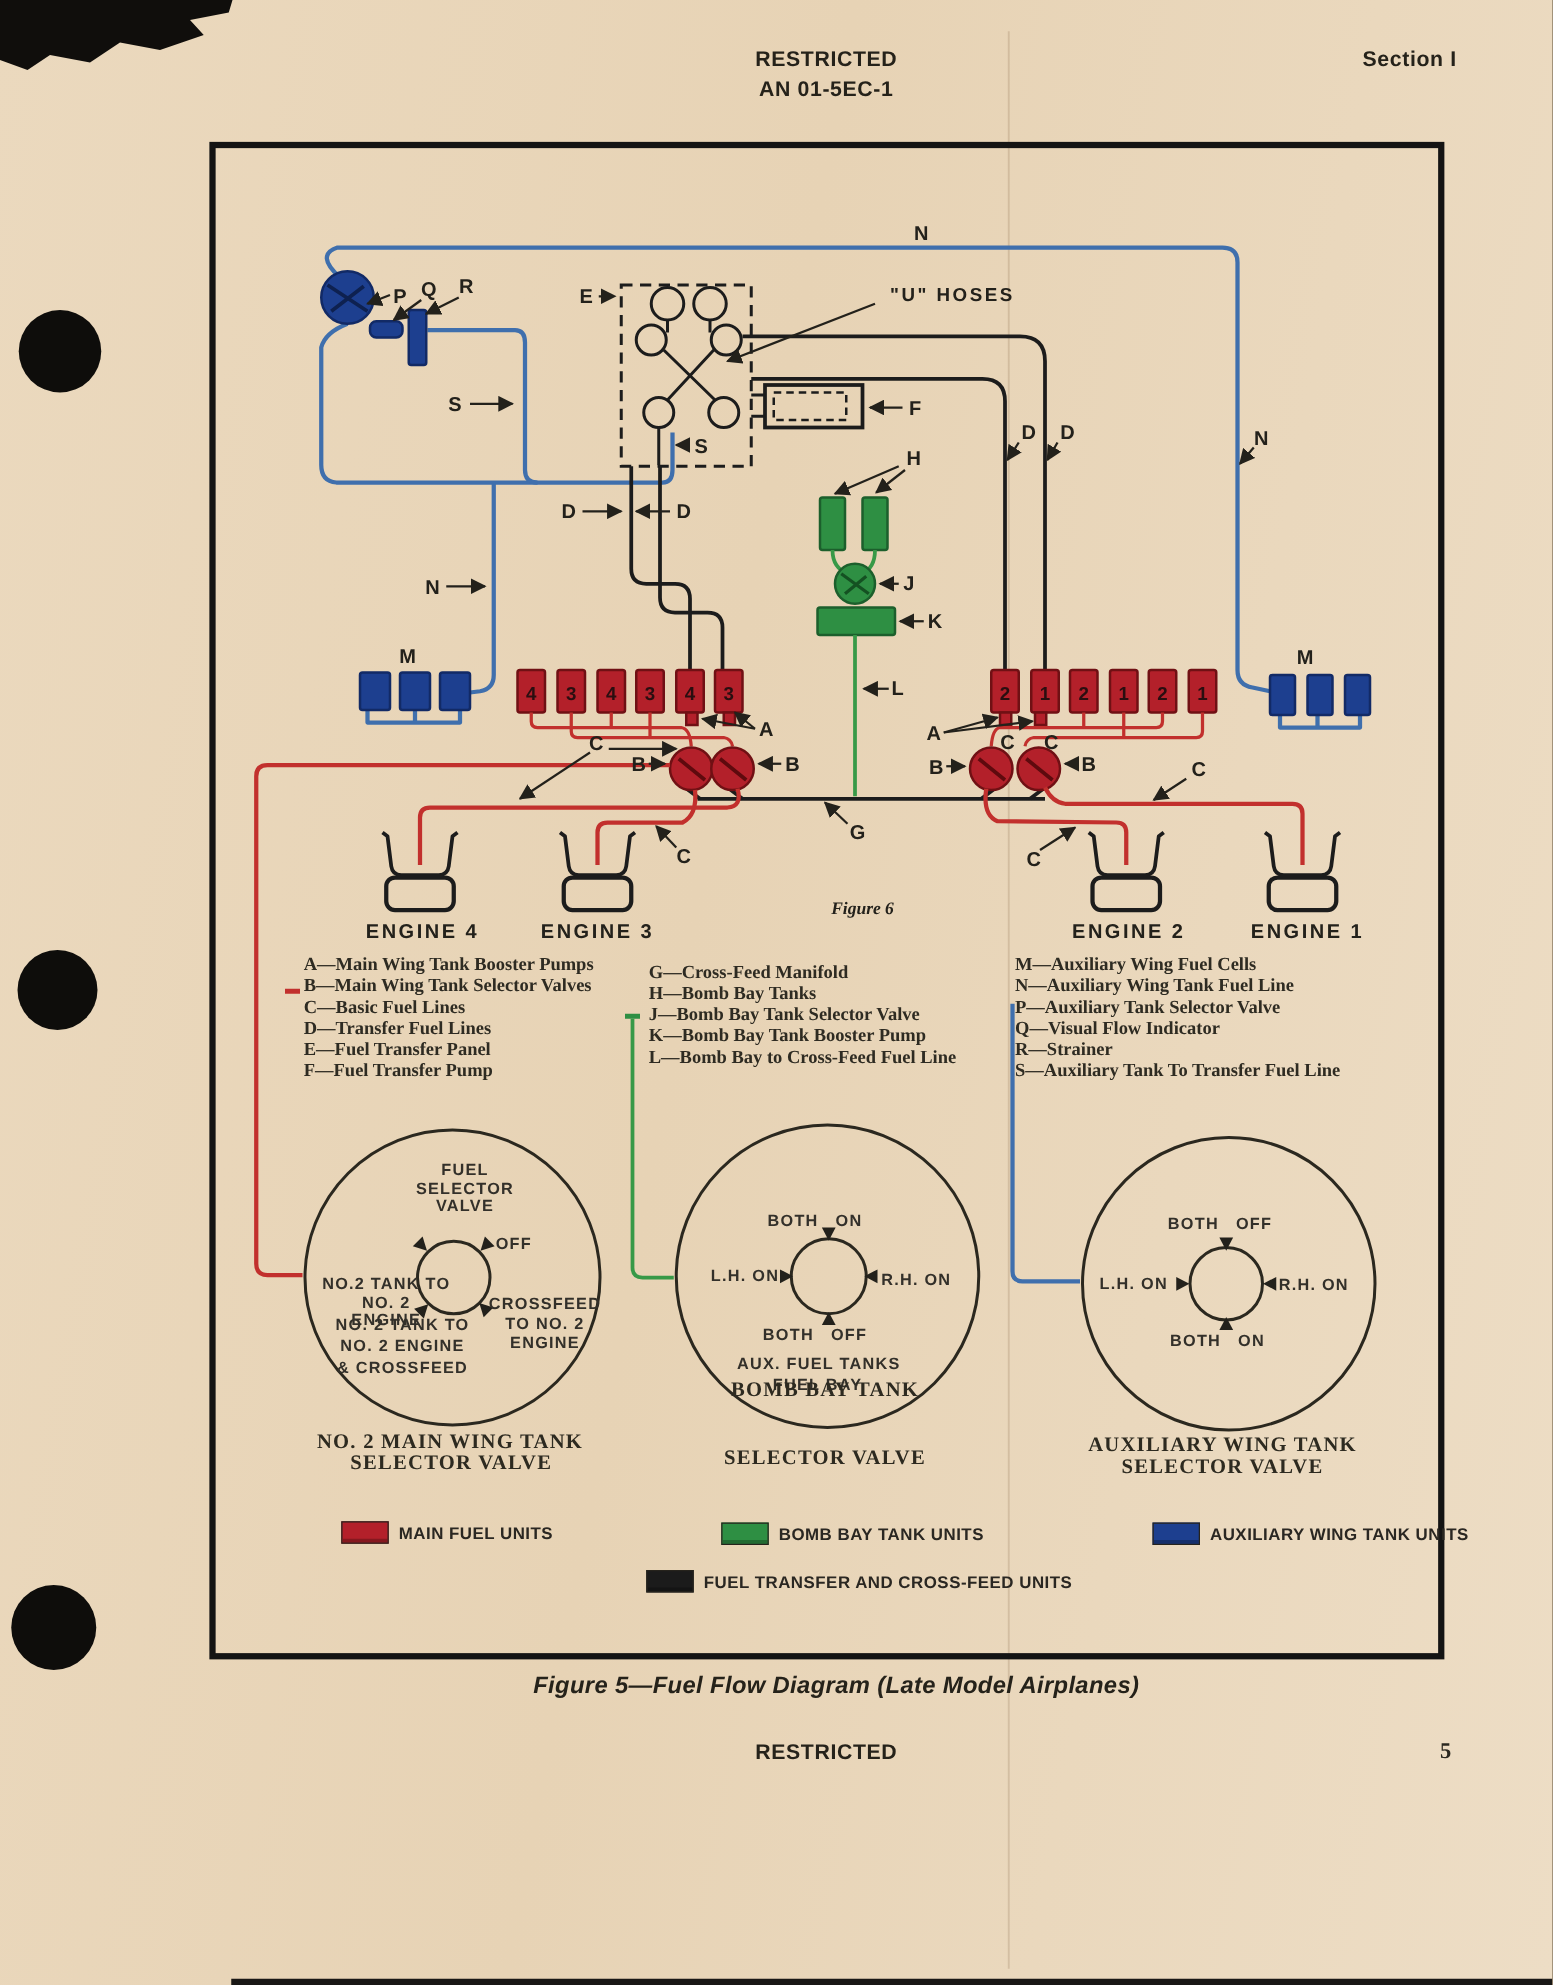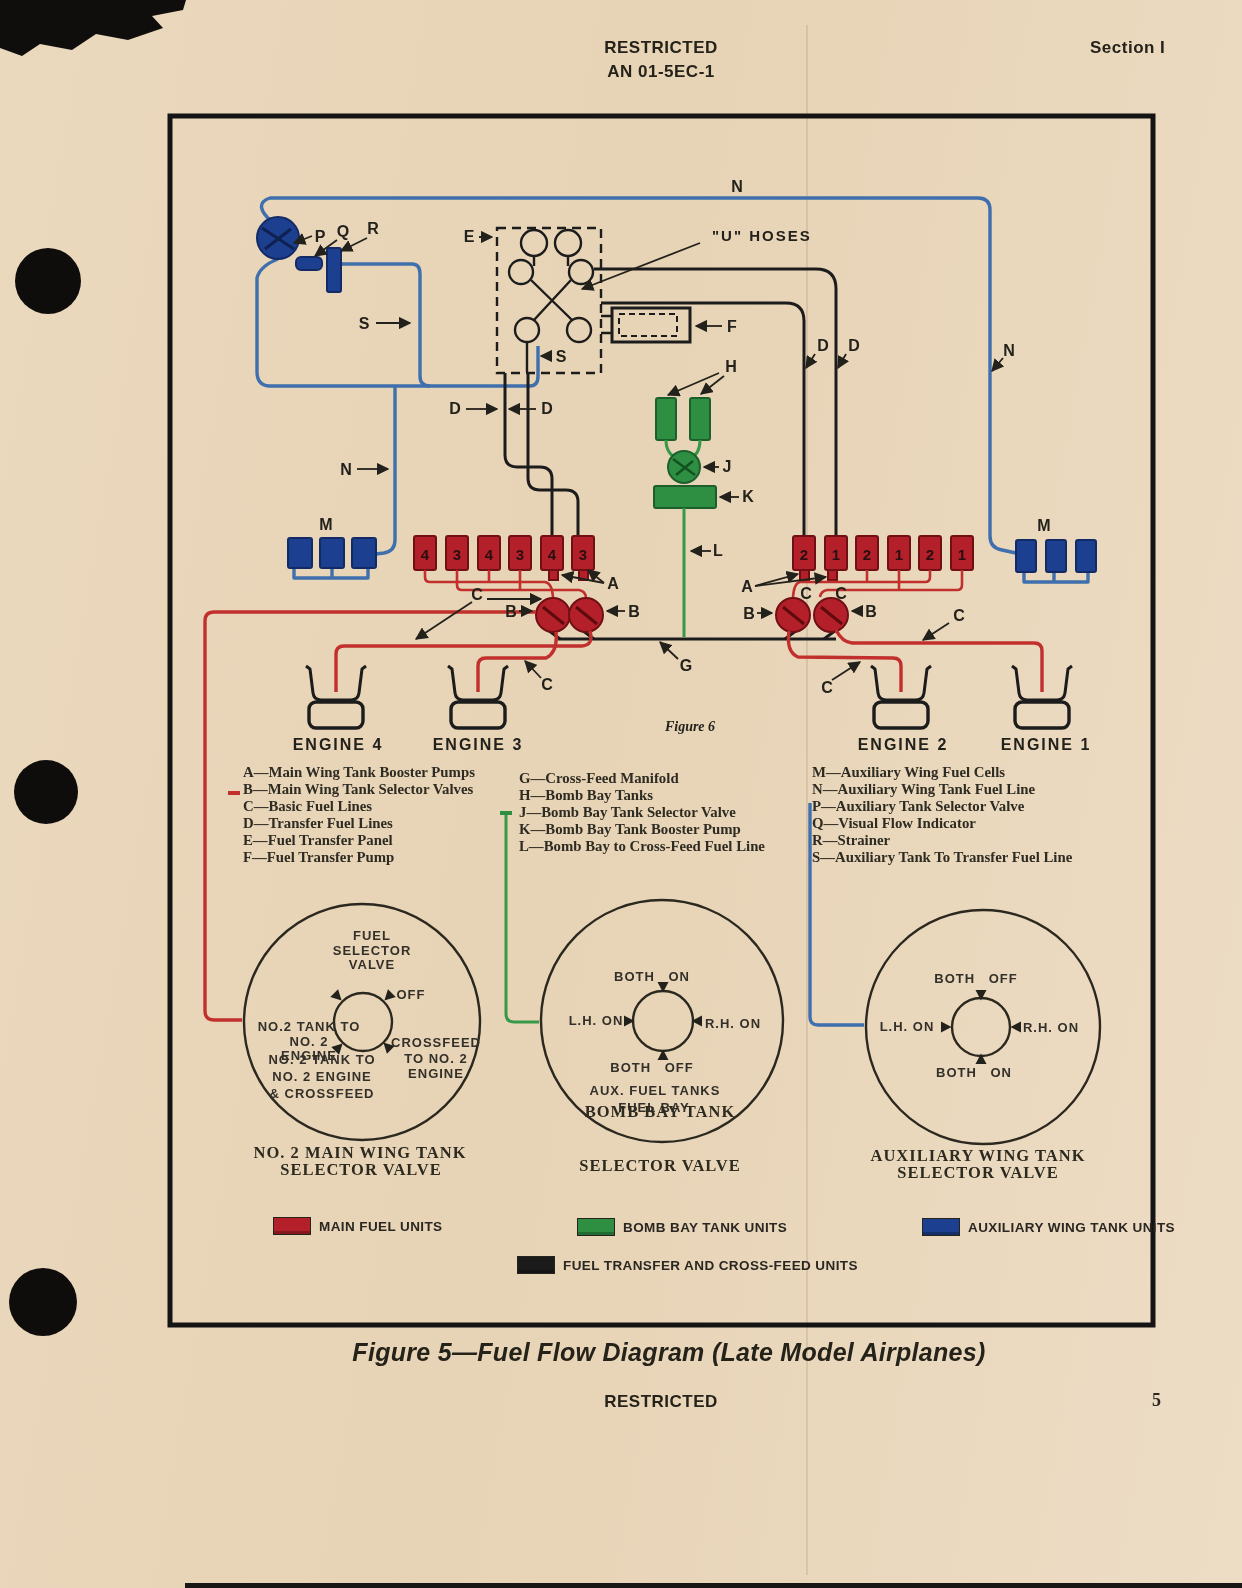--- a/index.html
+++ b/index.html
@@ -12,21 +12,21 @@
               font-size:14.8px;line-height:16.9px;color:#2e2b22;white-space:nowrap;}
   .dial-label{position:absolute;font:13px/1.25 "Liberation Sans",sans-serif;letter-spacing:1px;
               color:#33302a;text-align:center;transform:translateX(-50%);white-space:nowrap;font-weight:bold;}
   .dial-label .ln{white-space:nowrap;}
   .ws{word-spacing:9px;}
   .dial-cap{position:absolute;font-family:"Liberation Serif",serif;font-weight:bold;font-size:16.5px;
             letter-spacing:1px;color:#2d2a20;transform:translateX(-50%);white-space:nowrap;text-align:center;}
   .cl-item{position:absolute;display:flex;align-items:center;gap:8px;padding-left:20px;}
   .cl-sw{width:36px;height:16px;border:1.5px solid #26231c;box-shadow:inset 0 -3px rgba(0,0,0,.25);}
   .cl-lb{font-weight:bold;font-size:13.5px;letter-spacing:.4px;color:#2a2722;white-space:nowrap;}
-  .caption{font-weight:bold;font-style:italic;font-size:25px;letter-spacing:.3px;color:#25221a;white-space:nowrap;}
+  .caption{font-weight:bold;font-style:italic;font-size:19px;letter-spacing:.3px;color:#25221a;white-space:nowrap;}
   svg text{user-select:none;}
   .co{font:bold 16px "Liberation Sans",sans-serif;fill:#23211b;text-anchor:middle;}
   .tnum{font:bold 15px "Liberation Sans",sans-serif;fill:#2a0e10;text-anchor:middle;}
   .eng{font:bold 16px "Liberation Sans",sans-serif;fill:#23211b;letter-spacing:2px;text-anchor:middle;}
   .fig6{font:bold italic 14px "Liberation Serif",serif;fill:#23211b;text-anchor:middle;}
   .uh{font:bold 15px "Liberation Sans",sans-serif;fill:#23211b;letter-spacing:2px;}
   .ld{stroke:#23211b;stroke-width:1.8;fill:none;marker-end:url(#ah);}
   .ldd{stroke:#23211b;stroke-width:1.8;fill:none;stroke-dasharray:4 3;marker-end:url(#ah);}
   .blk3{stroke:#1c1c1c;stroke-width:3;fill:none;stroke-linejoin:round;}
   .dashp{stroke:#1c1c1c;stroke-width:2.4;fill:none;stroke-dasharray:9 6;}

